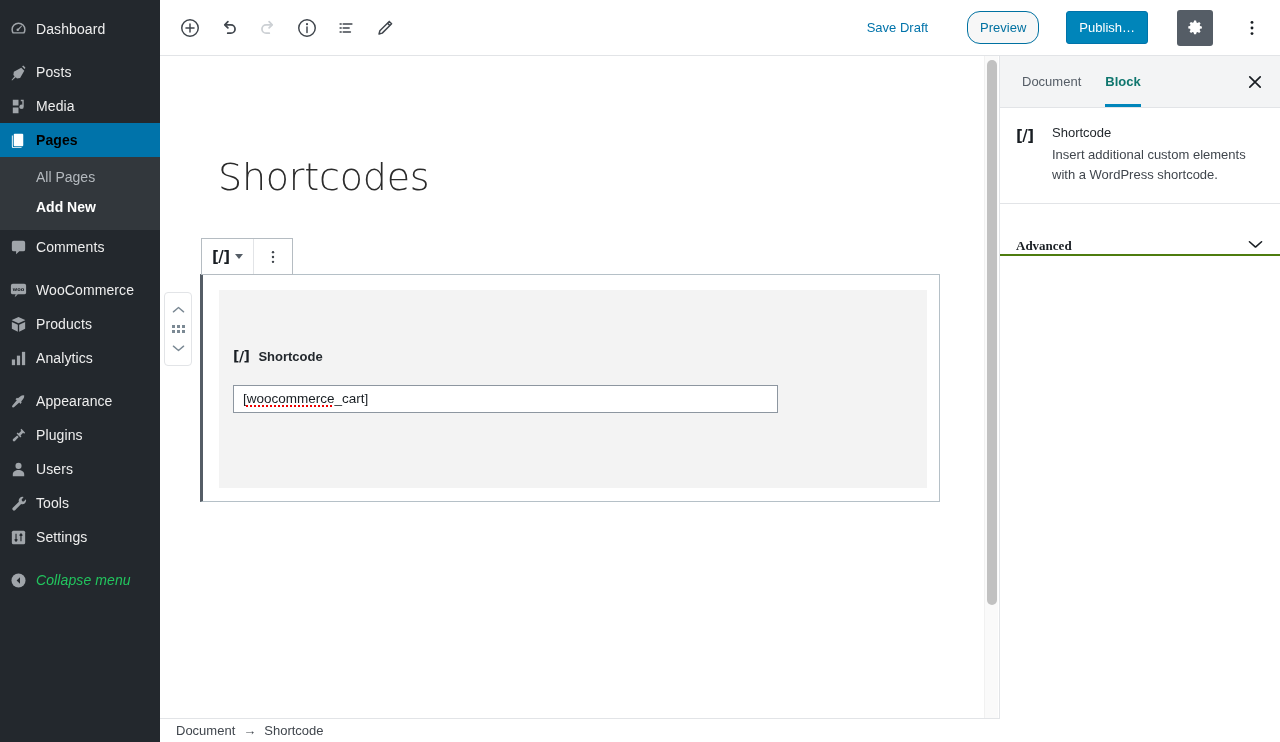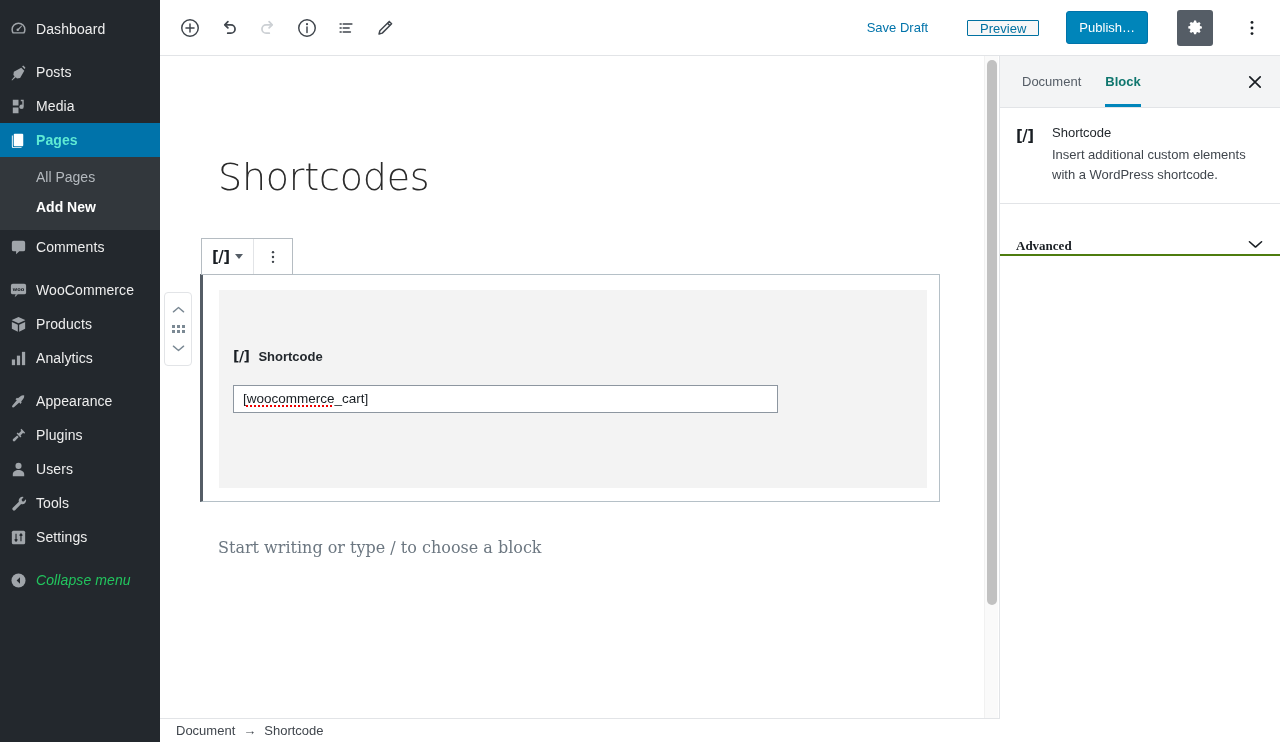--- a/index.html
+++ b/index.html
@@ -34,21 +34,21 @@
     user-select: none;
   }
   .menu-item .mi-icon {
     width: 36px; min-width: 36px;
     display: flex; align-items: center; justify-content: center;
     color: #a0a5aa;
   }
   .menu-item .mi-label { font-size: 14px; line-height: 1; letter-spacing: .1px; text-align: center; }
   .menu-item.current {
     background: #0073aa;
-    color: #5eead4;
+    color: #000000;
     font-weight: 600;
   }
   .menu-item.current .mi-icon { color: #fff; }
   .menu-sep { height: 9px; }
   .submenu {
     background: #32373c;
     padding: 6px 0 8px 0;
   }
   .submenu-item {
     display: block;
@@ -86,24 +86,24 @@
     color: #0073aa;
     font-size: 13px; font-weight: 400;
     padding: 6px 10px;
     cursor: pointer;
     font-family: "Liberation Sans", sans-serif;
   }
   .btn-secondary {
     background: #f7f7f7;
     border: 1px solid #0071a1;
     color: #0071a1;
-    border-radius: 1px;
+    border-radius: 13px;
     font-size: 13px;
     padding: 0 12px;
-    height: 16px;
+    height: 33px;
     margin-left: 12px;
     cursor: pointer;
     font-family: "Liberation Sans", sans-serif;
   }
   .btn-primary {
     background: #0085ba;
     border: 1px solid #0073aa;
     color: #fff;
     border-radius: 3px;
     font-size: 13px;
@@ -661,21 +661,20 @@
         <div class="block-inner">
           <div class="sc-head">
             <span class="sc-ico">[/]</span>
             <span class="sc-label">Shortcode</span>
           </div>
           <div class="sc-input"><span>[</span><span class="sc-misspelled">woocommerce</span><span>_cart]</span></div>
         </div>
       </div>
     </div>
 
-    <div class="default-placeholder">Start writing or type / to choose a block</div>
   </main>
 
   <div class="scrollbar-track">
     <div class="scrollbar-thumb"></div>
   </div>
 
   <aside class="settings-sidebar">
     <div class="sb-tabs">
       <button class="sb-tab">Document</button>
       <button class="sb-tab active">Block</button>

